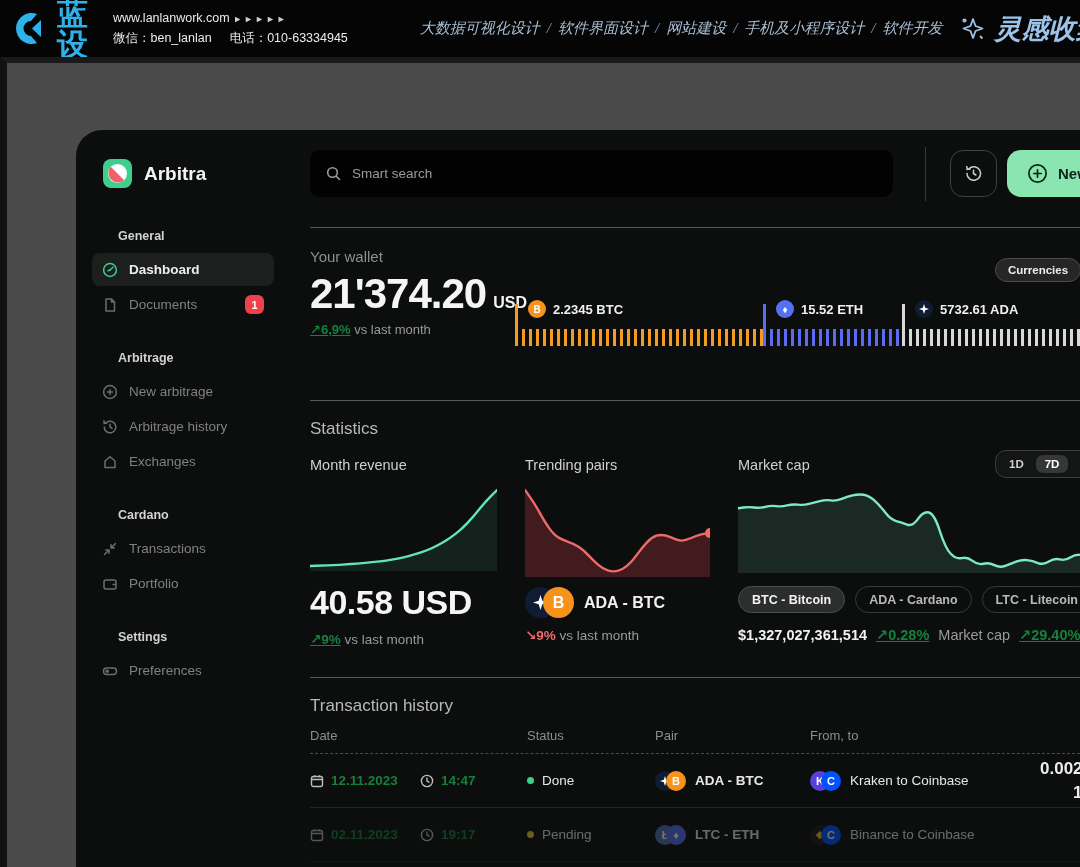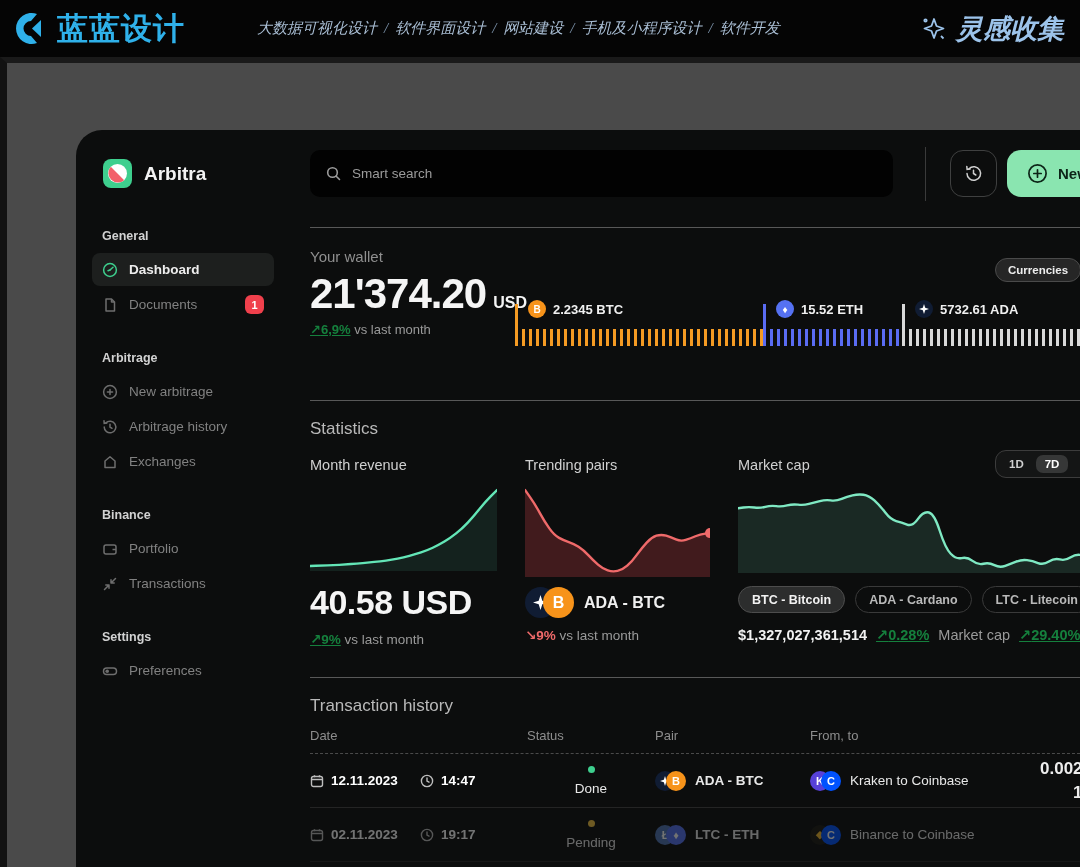--- a/index.html
+++ b/index.html
@@ -26,21 +26,21 @@
     border-left:7px solid #121212; border-top:6px solid #1a1a1a; }
 
   
   .app { position:absolute; left:69px; top:67px; width:1011px; height:737px;
     background:#0c0d0d; border-top-left-radius:26px; overflow:hidden; display:flex; color:#e6e6e6; }
 
   
   .sidebar { width:214px; flex:0 0 214px; padding:28px 0 0 26px; }
   .brand { display:flex; align-items:center; gap:11px; }
   .brand-name { font-size:19px; font-weight:bold; color:#f3f3f3; }
-  .nav-label { margin:30px 0 10px 0; font-size:12.5px; font-weight:bold; color:#d2d2d2; }
+  .nav-label { margin:30px 0 10px 16px; font-size:12.5px; font-weight:bold; color:#d2d2d2; }
   .nav-label.first { margin-top:40px; }
   .nav-item { display:flex; align-items:center; gap:11px; height:33px; border-radius:8px;
     padding:0 10px; margin:2px 0 2px -10px; width:182px; color:#818181; font-size:13.5px;
     cursor:default; }
   .nav-item .ni-icon { display:flex; color:#6e6e6e; }
   .nav-item.active { background:#1d1f1e; color:#ededed; font-weight:bold; }
   .nav-item.active .ni-icon { color:#3ecf8e; }
   .badge { margin-left:auto; background:#f0404c; color:#fff; min-width:19px; height:19px;
     border-radius:6px; font-size:11px; font-weight:bold; display:flex; align-items:center;
     justify-content:center; }
@@ -126,44 +126,49 @@
   .mcap-stats .val { color:#f2f2f2; font-weight:bold; }
 
   
   .tx-section { padding-top:18px; }
   .tx-table { width:770px; margin-top:12px; }
   .tx-head, .tx-row { display:grid; grid-template-columns:217px 128px 155px 230px 1fr;
     align-items:center; }
   .tx-head { font-size:13px; color:#8d8d8d; padding-bottom:10px; border-bottom:1px dashed #4a4a4a; }
   .tx-row { height:54px; border-bottom:1px solid #242424; font-size:13.5px; cursor:pointer; }
   .tx-row.dimmed { opacity:.42; }
-  .date-cell { display:flex; align-items:center; gap:8px; font-weight:bold; color:#ffffff; }
+  .date-cell { display:flex; align-items:center; gap:8px; font-weight:bold; color:#15803d; }
   .date-cell .d { display:flex; align-items:center; gap:7px; width:102px; }
   .date-cell .t { display:flex; align-items:center; gap:7px; }
   .cell-icon { color:#bdbdbd; display:flex; }
-  .status-cell { display:flex; align-items:center; gap:8px; color:#e8e8e8;flex-direction:column; }
+  .status-cell { display:flex; align-items:center; gap:8px; color:#e8e8e8; }
   .dot { width:7px; height:7px; border-radius:50%; }
   .dot-done { background:#3ecf8e; }
   .dot-pending { background:#f5c542; }
   .pair-cell, .fromto-cell { display:flex; align-items:center; gap:9px; font-weight:bold; color:#e8e8e8; }
   .fromto-cell { font-weight:normal; }
   .amount-cell { text-align:right; font-size:17px; font-weight:bold; color:#ededed; line-height:1.4; }
 </style>
 </head>
 <body>
 
 <div class="site-header">
   <div class="logo-group">
     <span style="display:flex;">
       <svg width="37" height="37" viewBox="0 0 37 37">
         <path d="M25 4 A15.5 15.5 0 1 0 25 33 L19 26 A7.5 7.5 0 1 1 19 11 Z" fill="#2fb1ea"></path>
         <path d="M29 10 L20 18.5 L29 27 Z" fill="#2fb1ea"></path>
       </svg>
     </span>
     <span class="logo-text">蓝蓝设计</span>
+  </div>
+  <div class="contact">
+    <div><span>www.lanlanwork.com</span>
+      <span class="arrows">►►►►►</span></div>
+    <div><span>微信：ben_lanlan</span><span class="spacer"></span><span>电话：010-63334945</span></div>
   </div>
   <div class="services">
     <span>大数据可视化设计</span><span class="svc-sep">/</span><span>软件界面设计</span><span class="svc-sep">/</span><span>网站建设</span><span class="svc-sep">/</span><span>手机及小程序设计</span><span class="svc-sep">/</span><span>软件开发</span>
   </div>
   <div class="inspiration">
     <span style="display:flex;">
       <svg width="27" height="27" viewBox="0 0 27 27" fill="none" stroke="#9cc3ea" stroke-width="1.8" stroke-linejoin="round">
         <path d="M14 4 L16.5 11 L23.5 13.5 L16.5 16 L14 23 L11.5 16 L4.5 13.5 L11.5 11 Z"></path>
         <circle cx="5.5" cy="5.5" r="1.2"></circle>
         <path d="M21 21 l2.5 2.5"></path>
@@ -232,38 +237,38 @@
     </div>
     <div class="nav-item">
       <span class="ni-icon">
         <svg width="16" height="16" viewBox="0 0 16 16" fill="none" stroke="currentColor" stroke-width="1.5" stroke-linejoin="round">
           <path d="M3 13.5 V7 L8 2.8 L13 7 v6.5 Z"></path>
         </svg>
           </span>
       <span>Exchanges</span>
     </div>
 
-    <div class="nav-label">Binance</div>
+    <div class="nav-label">Cardano</div>
+    <div class="nav-item">
+      <span class="ni-icon">
+        <svg width="16" height="16" viewBox="0 0 16 16" fill="none" stroke="currentColor" stroke-width="1.5" stroke-linecap="round" stroke-linejoin="round">
+          <path d="M2.5 13.5 L7 9 M7 9 H3.8 M7 9 V12.2"></path>
+              <path d="M13.5 2.5 L9 7 M9 7 h3.2 M9 7 V3.8"></path>
+        </svg>
+          </span>
+      <span>Transactions</span>
+    </div>
     <div class="nav-item">
       <span class="ni-icon">
         <svg width="16" height="16" viewBox="0 0 16 16" fill="none" stroke="currentColor" stroke-width="1.5" stroke-linejoin="round">
           <rect x="2" y="4" width="12" height="9" rx="2"></rect>
               <path d="M10.5 8.5h3.5"></path>
         </svg>
           </span>
       <span>Portfolio</span>
-    </div>
-    <div class="nav-item">
-      <span class="ni-icon">
-        <svg width="16" height="16" viewBox="0 0 16 16" fill="none" stroke="currentColor" stroke-width="1.5" stroke-linecap="round" stroke-linejoin="round">
-          <path d="M2.5 13.5 L7 9 M7 9 H3.8 M7 9 V12.2"></path>
-              <path d="M13.5 2.5 L9 7 M9 7 h3.2 M9 7 V3.8"></path>
-        </svg>
-          </span>
-      <span>Transactions</span>
     </div>
 
     <div class="nav-label">Settings</div>
     <div class="nav-item">
       <span class="ni-icon">
         <svg width="16" height="16" viewBox="0 0 16 16" fill="none" stroke="currentColor" stroke-width="1.5">
           <rect x="1.5" y="5" width="13" height="6.5" rx="3.25"></rect>
               <circle cx="5.2" cy="8.2" r="1.8" fill="currentColor" stroke="none"></circle>
         </svg>
           </span>

